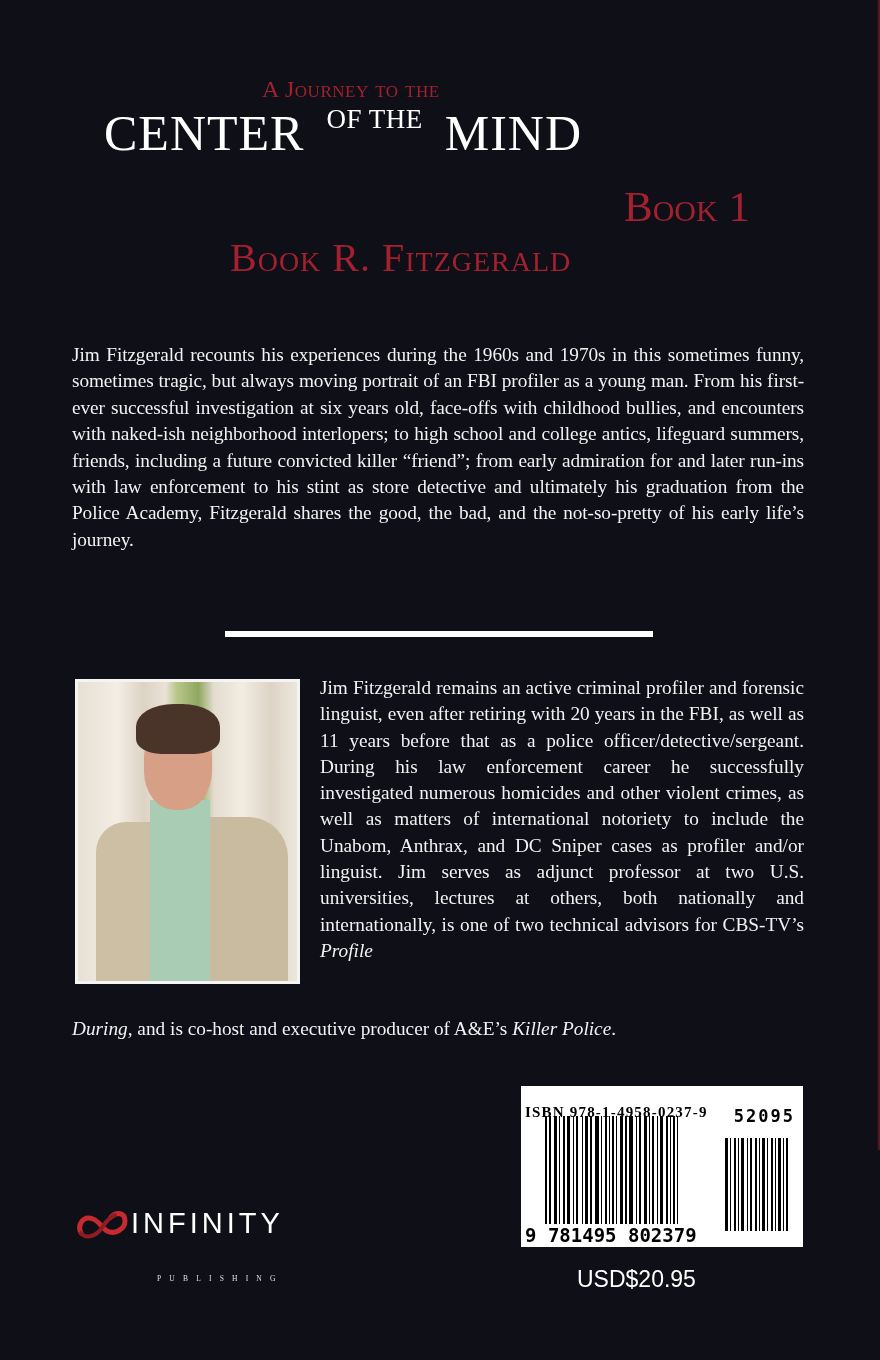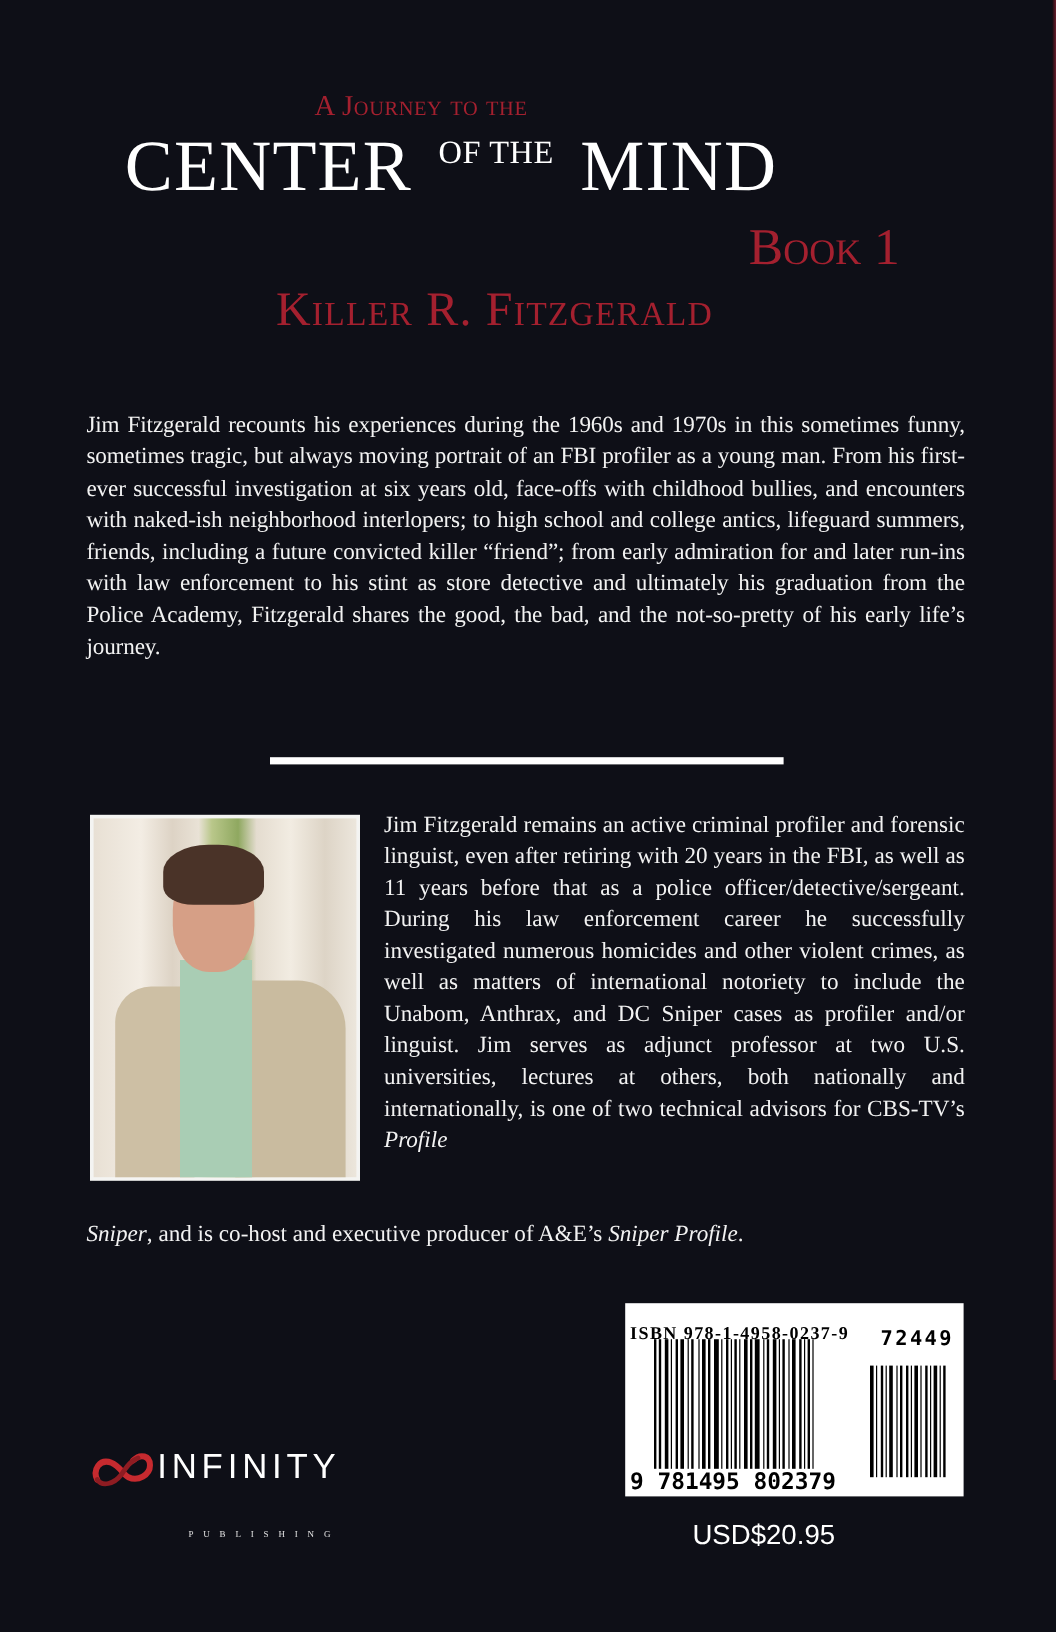--- a/index.html
+++ b/index.html
@@ -17,21 +17,21 @@
   .title-block { position: absolute; left: 0; top: 0; width: 880px; }
   .t-series {
     position: absolute; left: 262px; top: 76px;
     font-size: 24px; color: #a4202f; letter-spacing: 0.5px;
     font-variant: small-caps; white-space: nowrap;
   }
   .t-main {
     position: absolute; left: 104px; top: 104px;
     white-space: nowrap; color: #ffffff;
   }
-  .t-main .big { font-size: 60px; letter-spacing: 1px; vertical-align: baseline; }
+  .t-main .big { font-size: 50px; letter-spacing: 1px; vertical-align: baseline; }
   .t-main .small { font-size: 27px; letter-spacing: 0.5px; margin: 0 22px; position: relative; top: -22px; }
   .t-book {
     position: absolute; left: 624px; top: 182px;
     font-size: 43px; color: #a4202f; font-variant: small-caps; white-space: nowrap;
   }
   .t-author {
     position: absolute; left: 230px; top: 234px;
     font-size: 40px; color: #a4202f; font-variant: small-caps; white-space: nowrap; letter-spacing: 1px;
   }
   .blurb {
@@ -122,55 +122,55 @@
 <body>
 
 <div class="edge-line"></div>
 
 <div class="title-block">
   <div class="t-series">A Journey to the</div>
   <div class="t-main">
     <span class="big">CENTER</span><span class="small">OF THE</span><span class="big">MIND</span>
   </div>
   <div class="t-book">Book 1</div>
-  <div class="t-author">Killer R. Fitzgerald</div>
+  <div class="t-author">Book R. Fitzgerald</div>
 </div>
 
 <div class="blurb">Jim Fitzgerald recounts his experiences during the 1960s and 1970s in this sometimes funny, sometimes tragic, but always moving portrait of an FBI profiler as a young man. From his first-ever successful investigation at six years old, face-offs with childhood bullies, and encounters with naked-ish neighborhood interlopers; to high school and college antics, lifeguard summers, friends, including a future convicted killer “friend”; from early admiration for and later run-ins with law enforcement to his stint as store detective and ultimately his graduation from the Police Academy, Fitzgerald shares the good, the bad, and the not-so-pretty of his early life’s journey.</div>
 
 <div class="divider"></div>
 
 <div class="photo" title="Author photo of Jim Fitzgerald in a tan jacket and light green shirt">
   <div class="photo-inner">
     <div class="jacket-l"></div>
     <div class="jacket-r"></div>
     <div class="shirt"></div>
     <div class="face"></div>
     <div class="hair"></div>
   </div>
 </div>
 
 <div class="bio">
   <span>Jim Fitzgerald remains an active criminal profiler and forensic linguist, even after retiring with 20 years in the FBI, as well as 11 years before that as a police officer/detective/sergeant. During his law enforcement career he successfully investigated numerous homicides and other violent crimes, as well as matters of international notoriety to include the Unabom, Anthrax, and DC Sniper cases as profiler and/or linguist. Jim serves as adjunct professor at two U.S. universities, lectures at others, both nationally and internationally, is one of two technical advisors for CBS-TV’s</span>
   <i>Profile</i>
 </div>
-<div class="bio-tail"><i>Sniper</i><span>, and is co-host and executive producer of A&amp;E’s </span><i>Sniper Profile</i><span>.</span></div>
+<div class="bio-tail"><i>During</i><span>, and is co-host and executive producer of A&amp;E’s </span><i>Killer Police</i><span>.</span></div>
 
 <div class="logo">
   <svg class="logo-mark" width="56" height="36" viewBox="0 0 56 36">
     <path d="M6 26 C 2 18, 8 8, 18 12 C 24 14, 28 22, 32 24 C 40 28, 50 22, 50 14 C 50 6, 42 4, 36 10" fill="none" stroke="#c62a2f" stroke-width="5" stroke-linecap="round"></path>
     <path d="M6 26 C 10 32, 20 30, 26 22 C 30 16, 34 10, 40 8" fill="none" stroke="#8e1c22" stroke-width="4" stroke-linecap="round"></path>
   </svg>
   <div class="logo-word">INFINITY</div>
   <div class="logo-sub">PUBLISHING</div>
 </div>
 
 <div class="barcode">
   <div class="isbn-line">ISBN 978-1-4958-0237-9</div>
-  <div class="price-code">72449</div>
+  <div class="price-code">52095</div>
   <div class="bars" style="left:24px; top:30px; height:122px; gap:0;">
     <span style="width:2px;margin-right:2px"></span>
       <span style="width:2px;margin-right:3px"></span>
       <span style="width:3px;margin-right:2px"></span>
       <span style="width:1px;margin-right:3px"></span>
       <span style="width:2px;margin-right:2px"></span>
       <span style="width:3px;margin-right:3px"></span>
       <span style="width:1px;margin-right:2px"></span>
       <span style="width:2px;margin-right:4px"></span>
       <span style="width:1px;margin-right:2px"></span>

